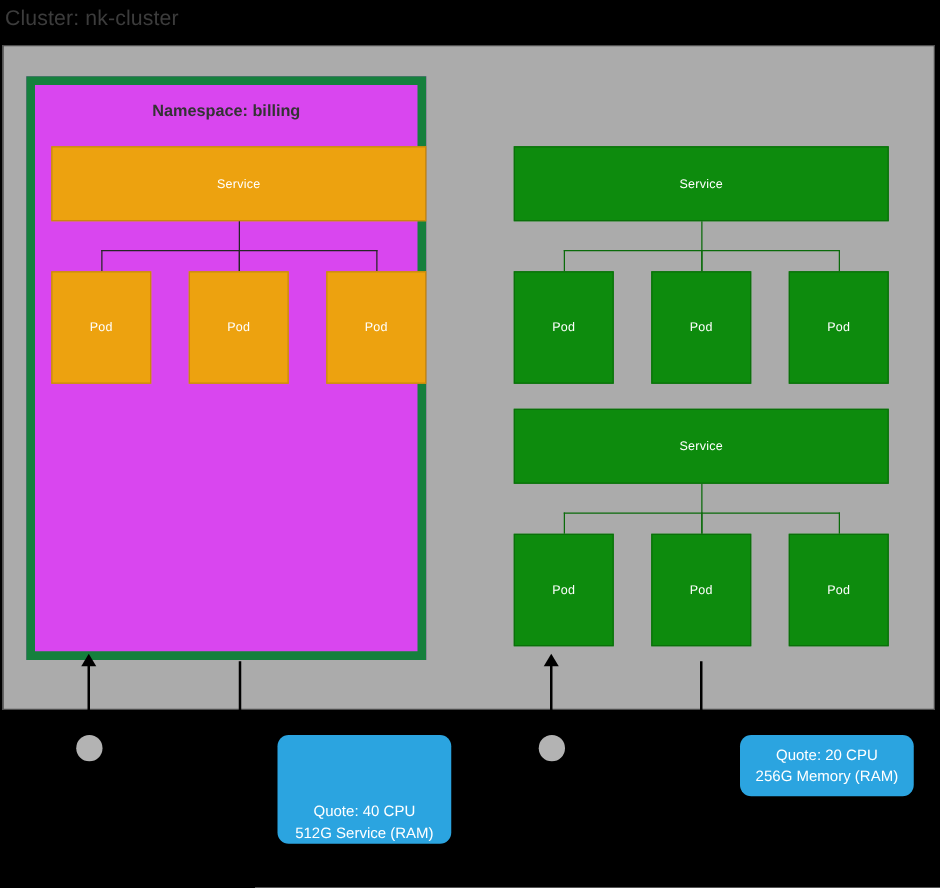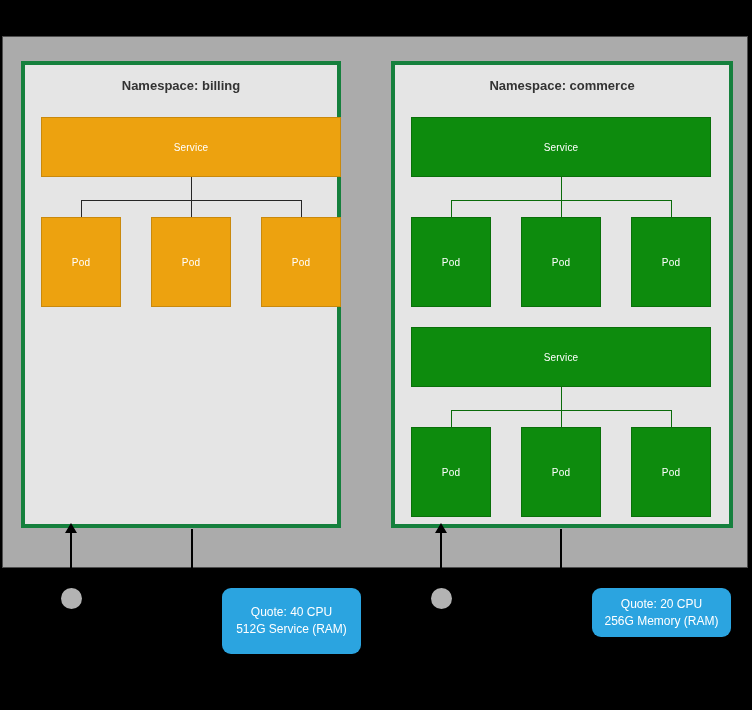--- a/index.html
+++ b/index.html
@@ -26,22 +26,22 @@
     position:absolute;left:2px;top:36px;
     width:746px;height:532px;
     background:#ababab;
     border:1px solid #4d4d4d;
     box-sizing:border-box;
   }
 
   
   .ns{
     position:absolute;
-    background:#e5e5e5;
-    border:4px solid #15803d;
+    background:#d946ef;
+    border:7px solid #15803d;
     box-sizing:border-box;
   }
   .ns-billing{left:21px;top:61px;width:320px;height:467px;}
   .ns-commerce{left:391px;top:61px;width:342px;height:467px;}
   .ns-title{
     position:absolute;left:0;right:0;top:13px;
     text-align:center;
     font-size:13px;font-weight:bold;color:#333333;
     white-space:nowrap;
   }
@@ -94,42 +94,40 @@
     color:#ffffff;font-size:12px;line-height:17px;
     text-align:center;
   }
   .quote span{display:block;white-space:nowrap;}
 </style>
 </head>
 <body>
 
 <div class="canvas">
 
+  <div class="cluster-title">Cluster: nk-cluster</div>
 
   <div class="cluster-box"></div>
 
   <div class="ns ns-billing">
     <div class="ns-title">Namespace: billing</div>
   </div>
 
   <div class="box svc orange" style="left:41px;top:117px;width:300px;">Service</div>
 
   <div class="line vline lk" style="left:191px;top:177px;height:40px;"></div>
   <div class="line hline lk" style="left:81px;top:200px;width:221px;"></div>
   <div class="line vline lk" style="left:81px;top:200px;height:17px;"></div>
   <div class="line vline lk" style="left:191px;top:200px;height:17px;"></div>
   <div class="line vline lk" style="left:301px;top:200px;height:17px;"></div>
 
   <div class="box pod orange" style="left:41px;top:217px;">Pod</div>
   <div class="box pod orange" style="left:151px;top:217px;">Pod</div>
   <div class="box pod orange" style="left:261px;top:217px;">Pod</div>
 
-  <div class="ns ns-commerce">
-    <div class="ns-title">Namespace: commerce</div>
-  </div>
 
   <div class="box svc green" style="left:411px;top:117px;width:300px;">Service</div>
 
   <div class="line vline lg" style="left:561px;top:177px;height:40px;"></div>
   <div class="line hline lg" style="left:451px;top:200px;width:221px;"></div>
   <div class="line vline lg" style="left:451px;top:200px;height:17px;"></div>
   <div class="line vline lg" style="left:561px;top:200px;height:17px;"></div>
   <div class="line vline lg" style="left:671px;top:200px;height:17px;"></div>
 
   <div class="box pod green" style="left:411px;top:217px;">Pod</div>
@@ -153,21 +151,21 @@
 
   <div class="arrow-stem" style="left:70px;top:531px;height:37px;"></div>
   <div class="arrow-head" style="left:65px;top:523px;"></div>
 
   <div class="arrow-stem" style="left:440px;top:531px;height:37px;"></div>
   <div class="arrow-head" style="left:435px;top:523px;"></div>
 
   <div class="node-dot" style="left:61px;top:588px;"></div>
   <div class="node-dot" style="left:431px;top:588px;"></div>
 
-  <div class="quote" style="left:222px;top:588px;width:139px;height:66px;">
+  <div class="quote" style="left:222px;top:588px;width:139px;height:87px;justify-content:flex-end;">
     <span>Quote: 40 CPU</span>
     <span>512G Service (RAM)</span>
   </div>
 
   <div class="quote" style="left:592px;top:588px;width:139px;height:49px;">
     <span>Quote: 20 CPU</span>
     <span>256G Memory (RAM)</span>
   </div>
 
 </div>

